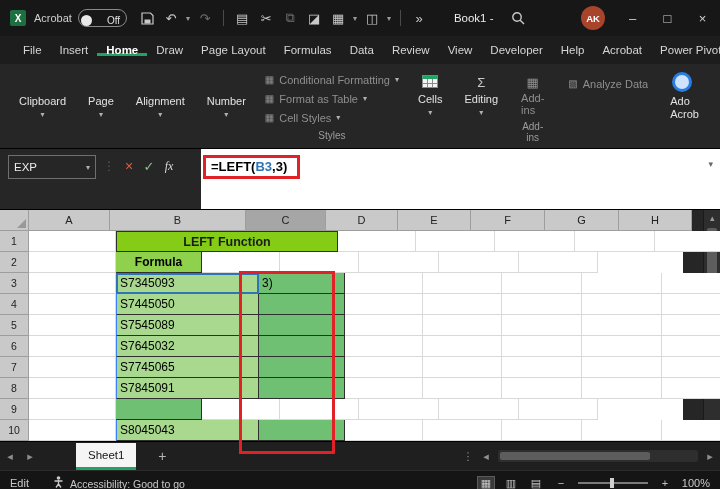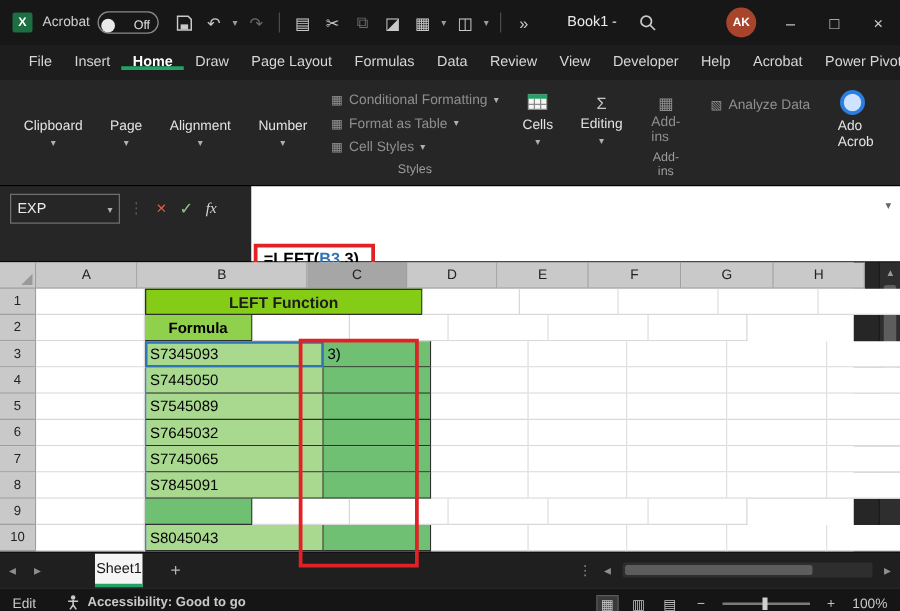--- a/index.html
+++ b/index.html
@@ -49,21 +49,21 @@
 .fbar{height:60px;display:flex;background:#262626;border-bottom:1px solid #000;}
 .fleft{width:193px;min-width:193px;display:flex;align-items:flex-start;padding:6px 0 0 8px;}
 .namebox{width:76px;height:22px;border:1px solid #6f6f6f;display:flex;align-items:center;justify-content:space-between;padding:0 5px;font-size:11.5px;color:#ececec;}
 .nb-caret{font-size:8px;color:#b0b0b0;}
 .fdots{color:#5c5c5c;font-size:12px;margin:4px 4px 0 7px;}
 .fbtn{width:20px;height:22px;display:flex;align-items:center;justify-content:center;font-size:13px;}
 .fbtn.cancel{color:#e25d45;font-size:14px;}
 .fbtn.enter{color:#8fbf8f;}
 .fbtn.fx{color:#d9d9d9;font-style:italic;font-size:12px;font-family:"Liberation Serif",serif;}
 .finput{flex:1;background:#fff;position:relative;padding:6px 0 0 2px;}
-.fwrap{display:inline-block;border:3px solid #e02125;padding:1px 10px 2px 5px;font-size:13px;font-weight:bold;color:#000;white-space:nowrap;margin-top:40px;}
+.fwrap{display:inline-block;border:3px solid #e02125;padding:1px 10px 2px 5px;font-size:13px;font-weight:bold;color:#000;white-space:nowrap;}
 .fref{color:#2e75b6;}
 .fexpand{position:absolute;right:7px;top:10px;font-size:9px;color:#666;}
 
 
 .gridzone{height:231px;display:flex;background:#262626;}
 .sheet{width:683px;min-width:683px;background:#fff;position:relative;z-index:5;}
 .hrow,.grow{display:flex;height:21px;}
 .ch{background:#c9c9c9;border-right:1px solid #9e9e9e;border-bottom:1px solid #9e9e9e;display:flex;align-items:center;justify-content:center;font-size:11px;color:#222;}
 .ch.sel{background:#a6a6a6;}
 .corner{width:28px;min-width:28px;background:#c9c9c9;border-right:1px solid #9e9e9e;border-bottom:1px solid #9e9e9e;position:relative;}
@@ -81,30 +81,30 @@
 .refc{outline:2px solid #2e75b6;outline-offset:-2px;}
 .red-range{position:absolute;left:239px;top:61px;width:90px;height:177px;border:3px solid #e02125;z-index:40;pointer-events:none;}
 .rightgap{width:21px;background:#262626;}
 .vscroll{width:16px;background:#2e2e2e;display:flex;flex-direction:column;align-items:center;border-left:1px solid #1a1a1a;}
 .vs-arrow{height:16px;width:100%;display:flex;align-items:center;justify-content:center;color:#9a9a9a;font-size:9px;}
 .vthumb{width:10px;height:90px;background:#5d5d5d;border-radius:2px;margin-top:2px;}
 
 
 .sheetbar{height:28px;background:#1f1f1f;display:flex;align-items:center;border-top:1px solid #000;font-size:12px;}
 .snav{color:#8f8f8f;font-size:11px;width:20px;text-align:center;}
-.stab{margin-left:36px;height:27px;display:flex;align-items:center;padding:0 1px;background:#f5f5f5;color:#161616;font-size:11.5px;border-bottom:3px solid #21a366;box-sizing:border-box;}
+.stab{margin-left:36px;height:27px;display:flex;align-items:center;padding:0 12px;background:#f5f5f5;color:#161616;font-size:11.5px;border-bottom:3px solid #21a366;box-sizing:border-box;}
 .saddbtn{color:#b5b5b5;font-size:14px;margin-left:16px;width:20px;text-align:center;}
 .sdots{margin-left:auto;color:#8f8f8f;font-size:11px;width:16px;text-align:center;}
 .htrack{width:200px;height:12px;background:#2e2e2e;position:relative;margin:0 2px;border-radius:2px;}
 .hthumb{position:absolute;left:2px;top:2px;height:8px;width:150px;background:#5d5d5d;border-radius:2px;}
 
 
 .statusbar{height:24px;background:#151515;display:flex;align-items:center;font-size:10.5px;color:#c9c9c9;padding:0 10px;border-top:1px solid #2c2c2c;}
 .sb-mode{margin-right:24px;font-size:11px;}
-.sb-access{display:flex;align-items:flex-start;gap:6px;font-weight:bold;}
+.sb-access{display:flex;align-items:flex-end;gap:6px;}
 .sb-right{margin-left:auto;display:flex;align-items:center;gap:9px;}
 .viewic{font-size:11px;color:#c2c2c2;width:16px;text-align:center;}
 .viewic.active{background:#3a3a3a;box-shadow:0 0 0 1px #5a5a5a;}
 .zoomtrack{width:70px;height:2px;background:#7a7a7a;position:relative;}
 .zoomthumb{position:absolute;left:32px;top:-4px;width:4px;height:10px;background:#cfcfcf;}
 .zoomlabel{font-size:11px;}
 </style>
 </head>
 <body>
 

